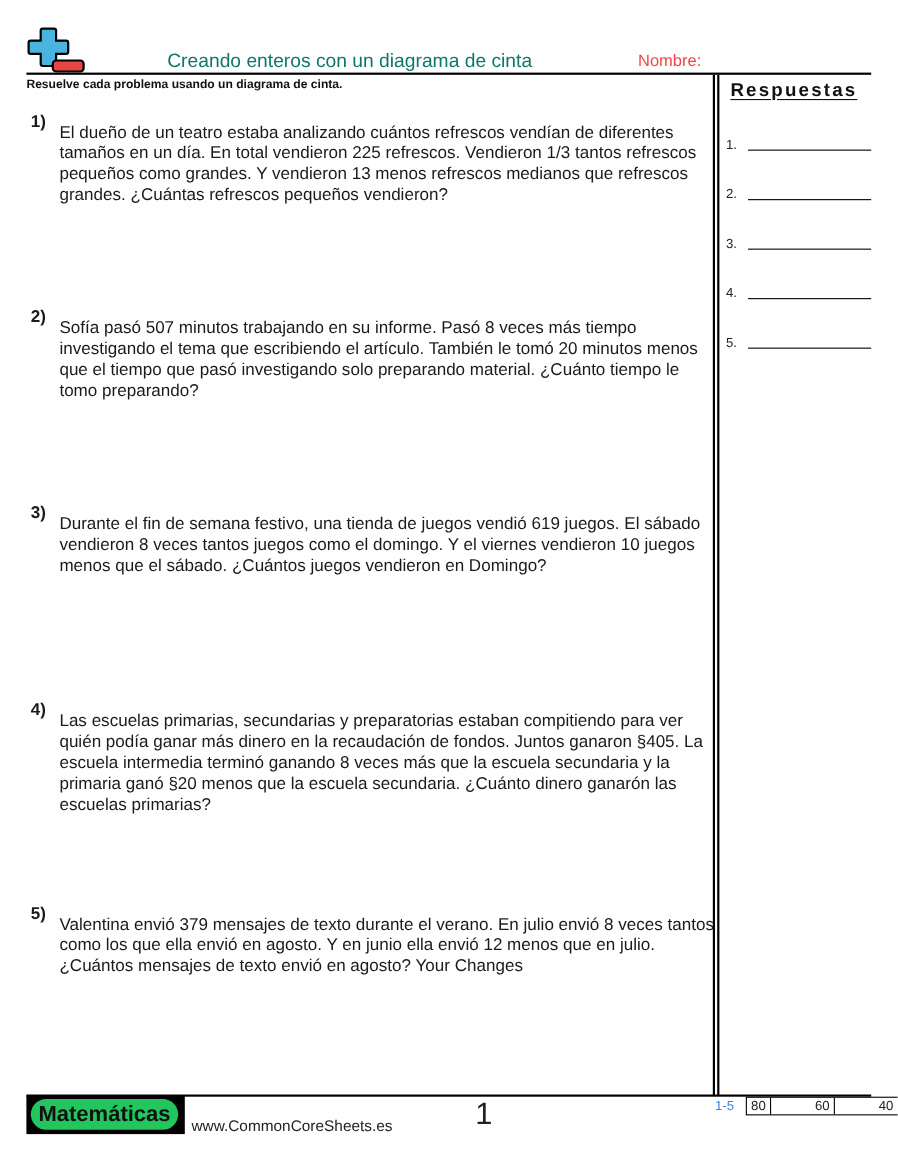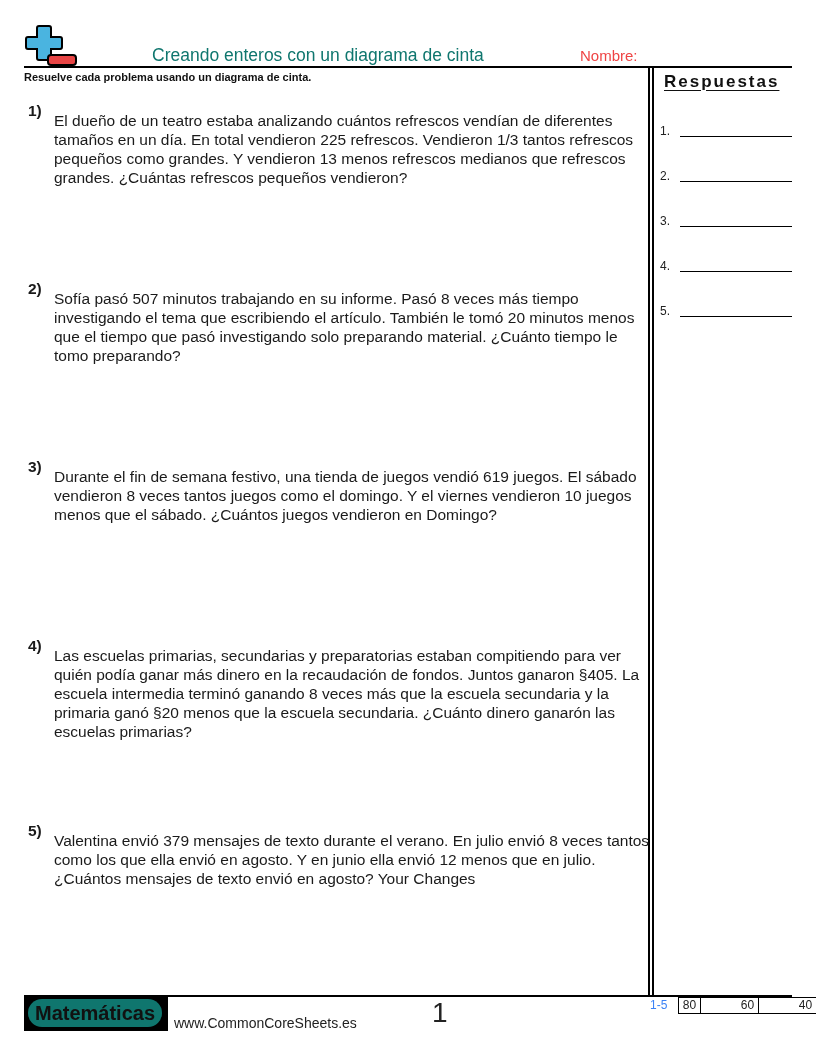--- a/index.html
+++ b/index.html
@@ -20,21 +20,21 @@
     .answer-row { position: absolute; left: 660px; width: 132px; height: 20px; }
     .answer-num { position: absolute; left: 0; top: 2px; font-size: 12px; color: #222; }
     .answer-line { position: absolute; left: 20px; top: 14px; width: 112px; height: 1px; background: #000; }
 
     .problem { position: absolute; left: 24px; width: 622px; font-size: 15.5px; line-height: 19px; color: #1a1a1a; }
     .problem-num { position: absolute; left: 4px; top: 0; font-weight: bold; }
     .problem-text { position: absolute; left: 30px; top: 0; width: 596px; margin-top: 10px; }
 
     .footer-rule { position: absolute; left: 24px; top: 995px; width: 768px; height: 2px; background: #000; }
     .brand-box { position: absolute; left: 24px; top: 996px; width: 144px; height: 35px; background: #000; }
-    .brand-pill { position: absolute; left: 28px; top: 999px; width: 134px; height: 28px; background: #0f766e; border-radius: 14px; font-size: 20px; font-weight: bold; text-align: center; line-height: 28px; }
+    .brand-pill { position: absolute; left: 28px; top: 999px; width: 134px; height: 28px; background: #22c55e; border-radius: 14px; font-size: 20px; font-weight: bold; text-align: center; line-height: 28px; }
     .site { position: absolute; left: 174px; top: 1015px; font-size: 14px; color: #222; }
     .page-num { position: absolute; left: 432px; top: 997px; font-size: 28px; color: #222; }
 
     .score-label { position: absolute; left: 650px; top: 998px; font-size: 12px; color: #3b82f6; }
     .score-table { position: absolute; left: 678px; top: 997px; display: flex; border: 1px solid #000; gap: 36px; }
     .score-cell { width: 21px; height: 15px; font-size: 12px; line-height: 15px; text-align: center; border-right: 1px solid #000; color: #222; }
     .score-cell:last-child { border-right: none; width: 22px; }
   </style>
 </head>
 <body>

